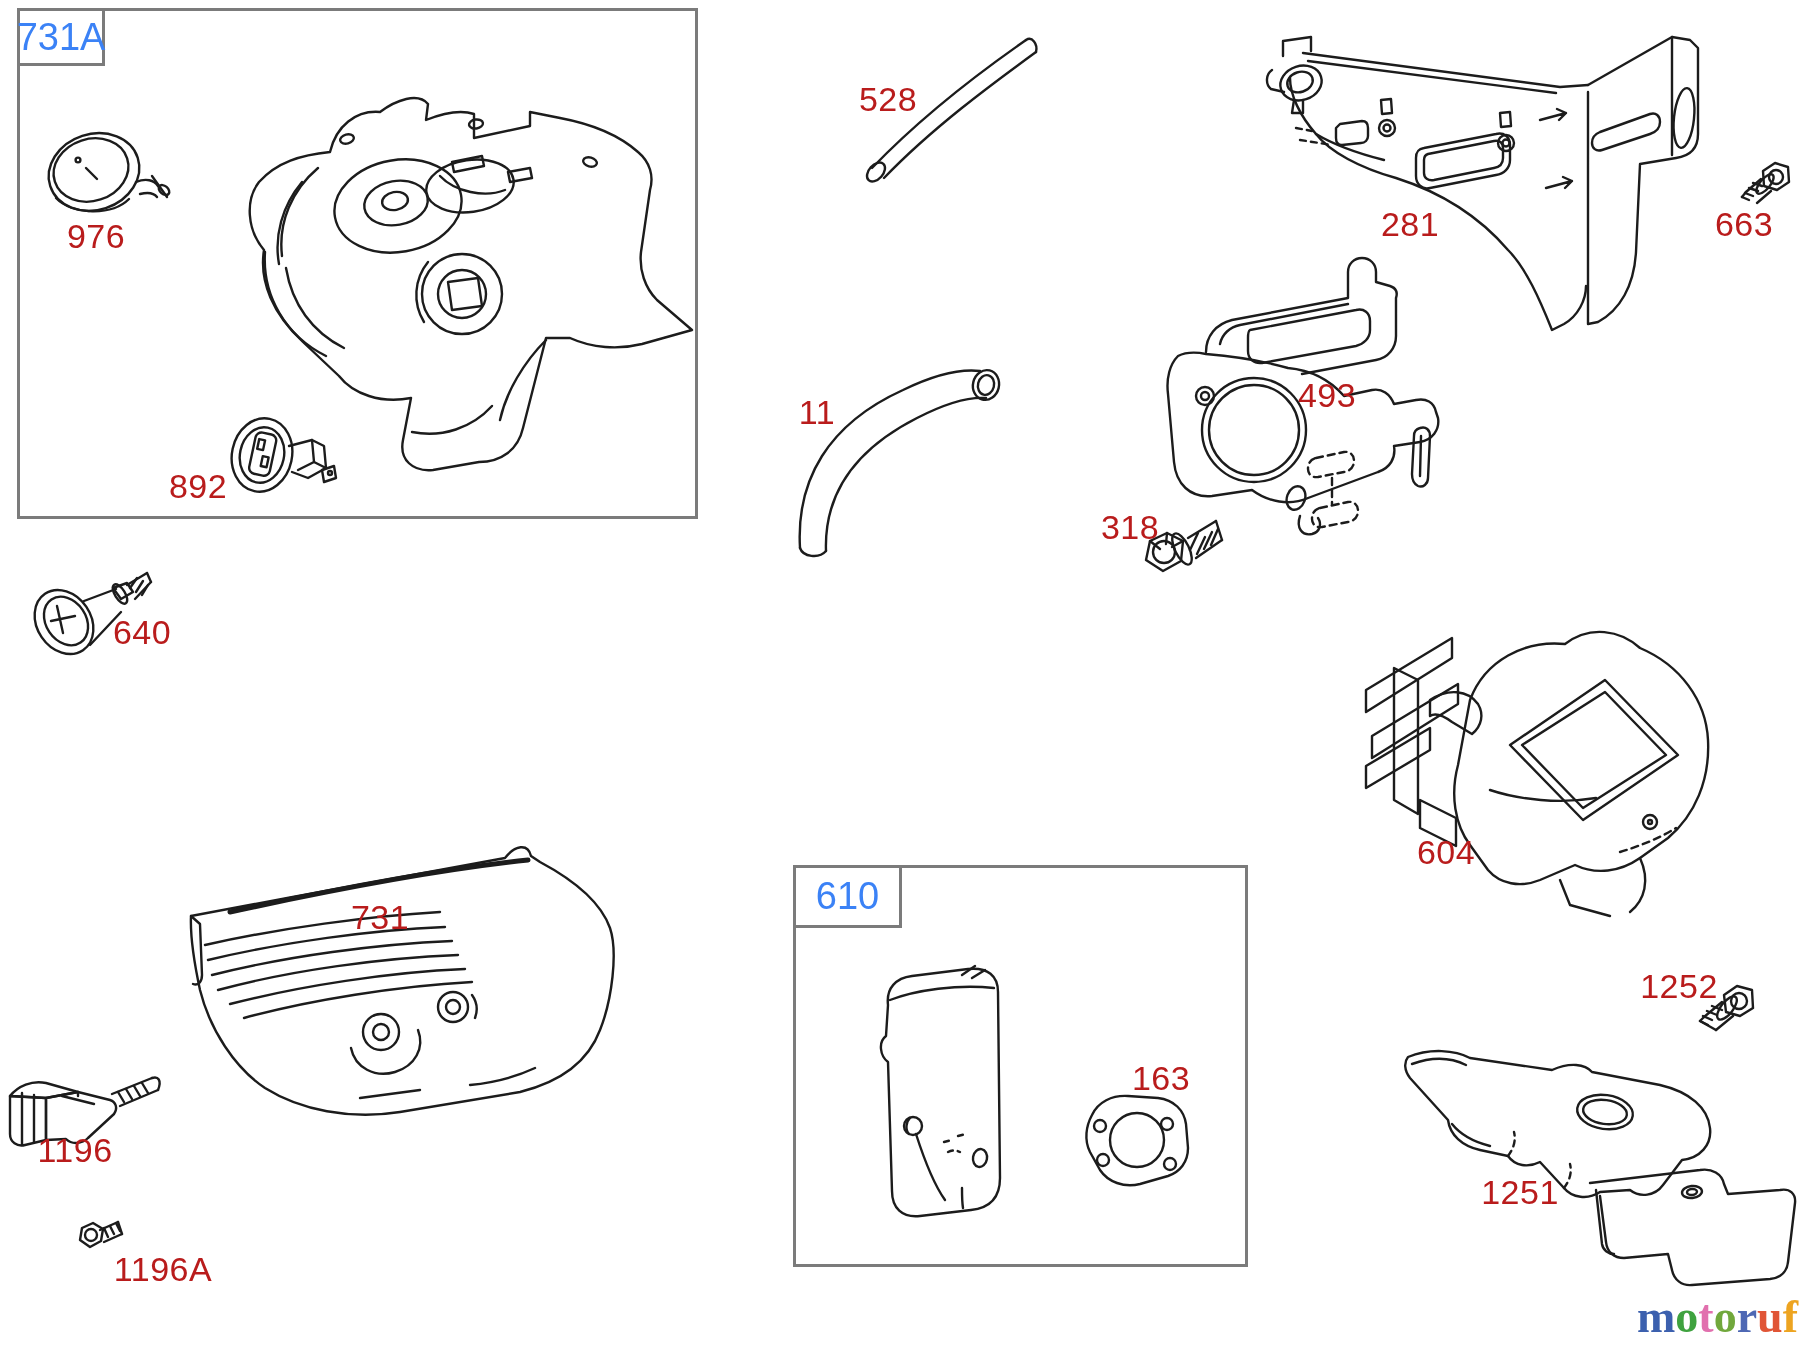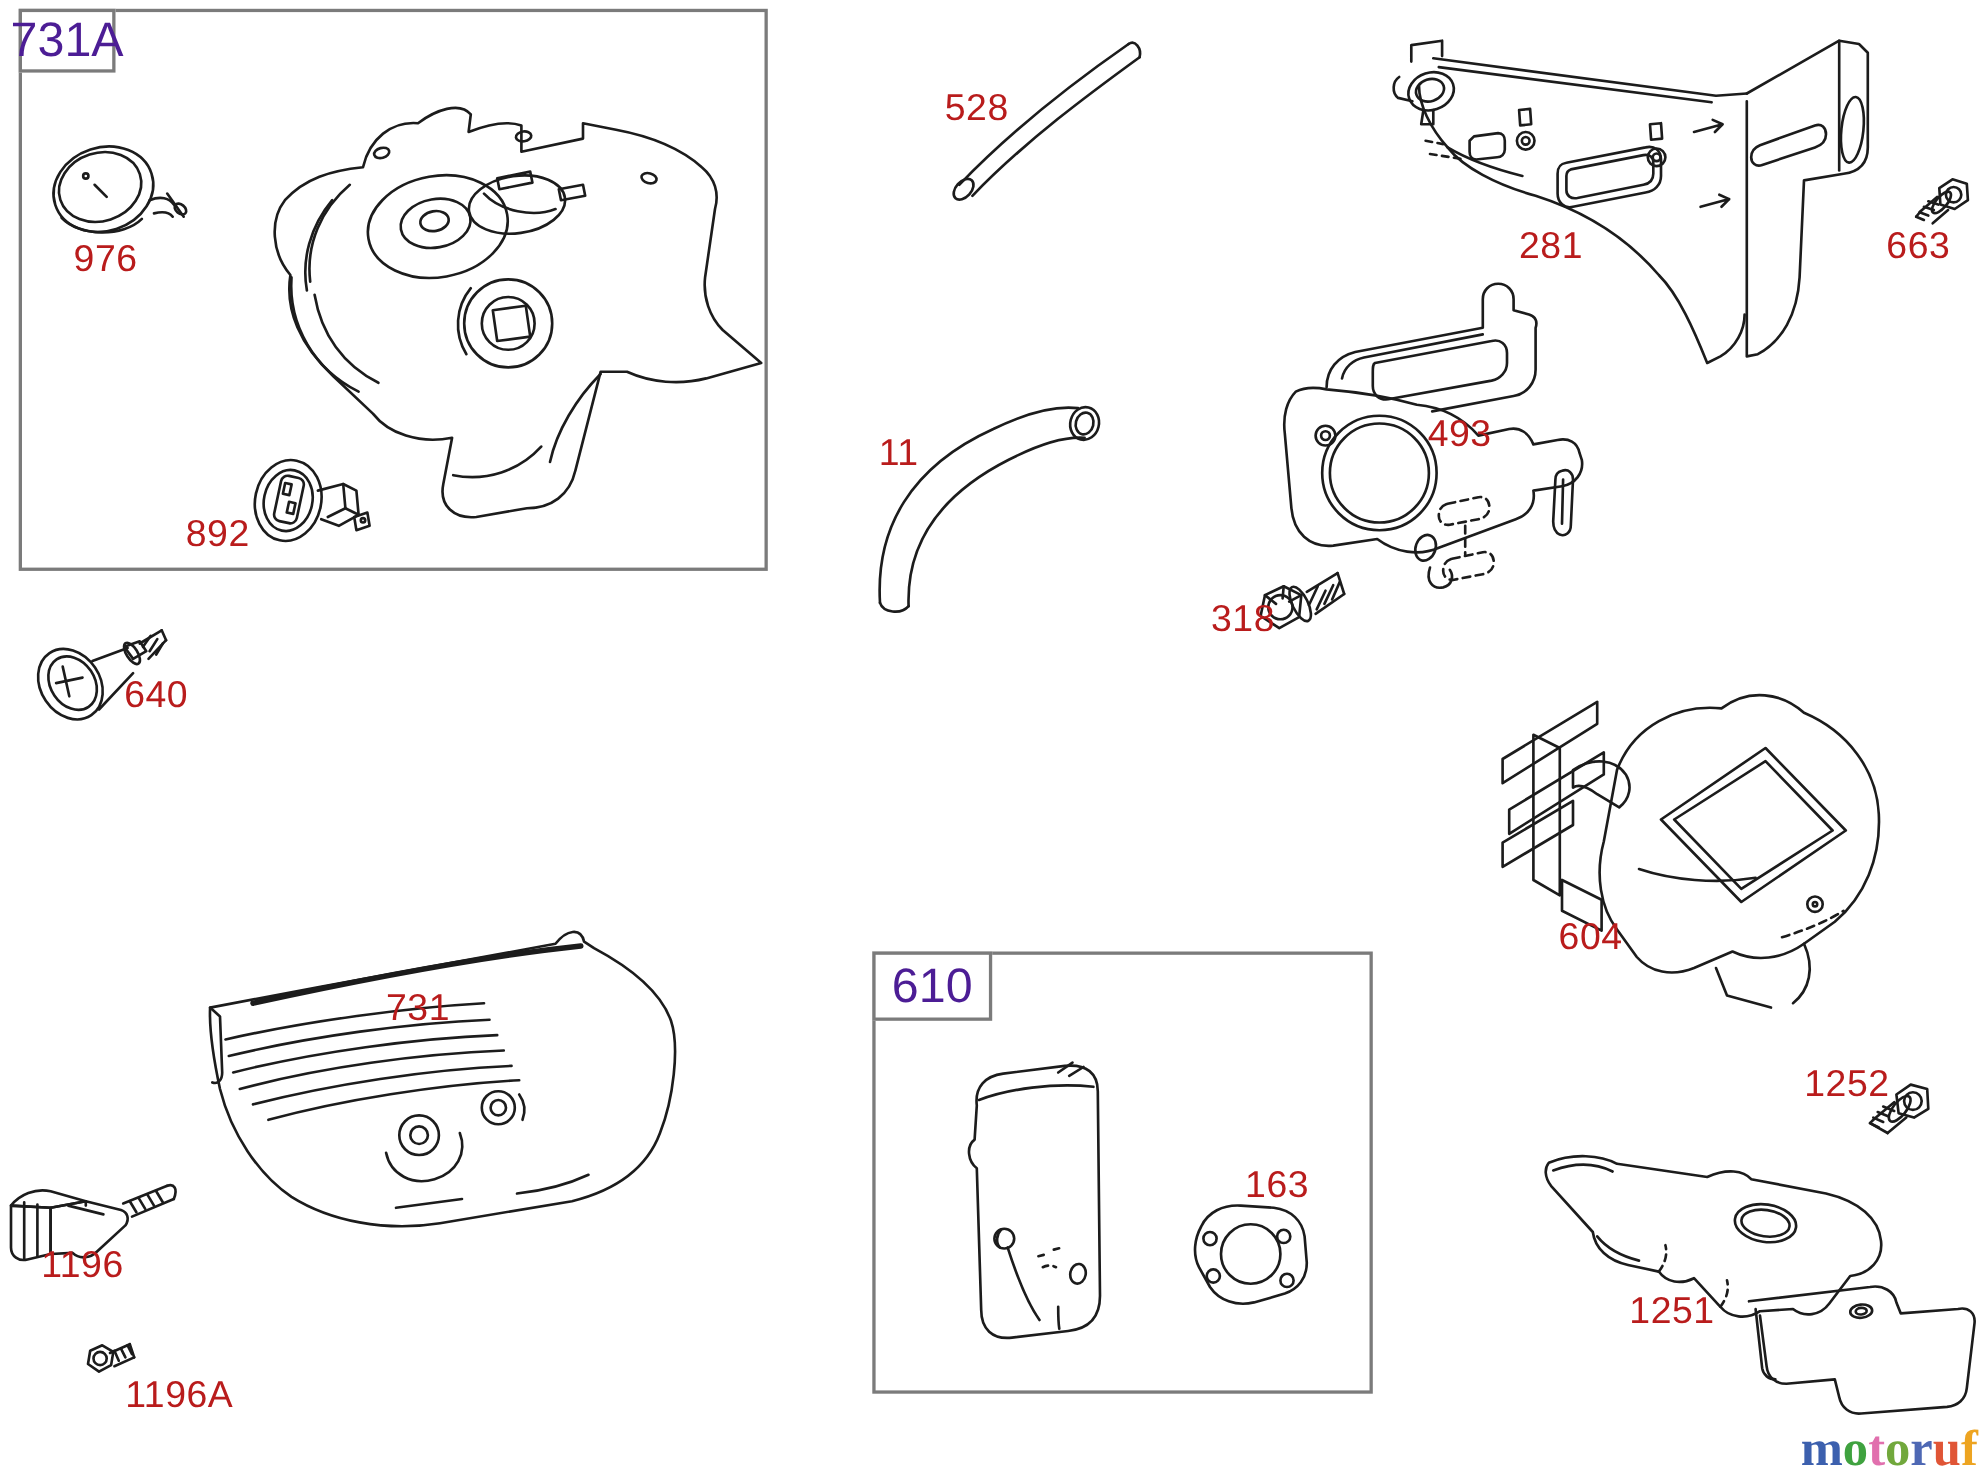--- a/index.html
+++ b/index.html
@@ -2,21 +2,21 @@
 <html><head>
 <meta charset="utf-8">
 <style>
   html,body{margin:0;padding:0;background:#ffffff;}
   .stage{position:relative;width:1800px;height:1346px;background:#fff;overflow:hidden;
          font-family:"Liberation Sans",sans-serif;color:#0d0d0d;}
   .stage svg{position:absolute;left:0;top:0;}
   .frame{position:absolute;border:3px solid #7b7b7b;box-sizing:border-box;background:transparent;}
   .frame-tag{position:absolute;background:#ffffff;border:3px solid #7b7b7b;box-sizing:border-box;
              display:flex;align-items:center;justify-content:center;
-             font-size:44px;font-weight:400;color:#4c1d95;}
+             font-size:38px;font-weight:400;color:#3b82f6;}
   .plabel{position:absolute;transform:translate(-50%,-50%);font-size:34px;color:#b91c1c;
           white-space:nowrap;letter-spacing:0.5px;}
   .footer-note{position:absolute;transform:translate(-50%,-50%);font-size:34px;color:#060606;
                white-space:nowrap;}
   .brand{position:absolute;display:flex;align-items:baseline;
          font-family:"Liberation Serif",serif;font-weight:bold;font-size:46px;line-height:1;}
   .brand .bletter{display:inline-block;}
 </style>
 </head>
 <body>
@@ -281,21 +281,21 @@
     <span>610</span>
   </div>
 
   <div class="plabel" style="left:64px;top:236px;margin-left:32px;">976</div>
   <div class="plabel" style="left:198px;top:486px;">892</div>
   <div class="plabel" style="left:888px;top:99px;">528</div>
   <div class="plabel" style="left:1410px;top:224px;">281</div>
   <div class="plabel" style="left:1744px;top:224px;">663</div>
   <div class="plabel" style="left:817px;top:412px;">11</div>
   <div class="plabel" style="left:1327px;top:395px;">493</div>
-  <div class="plabel" style="left:1130px;top:527px;margin-top:36px;">318</div>
+  <div class="plabel" style="left:1130px;top:527px;">318</div>
   <div class="plabel" style="left:142px;top:632px;">640</div>
   <div class="plabel" style="left:1446px;top:852px;">604</div>
   <div class="plabel" style="left:380px;top:917px;">731</div>
   <div class="plabel" style="left:1161px;top:1078px;">163</div>
   <div class="plabel" style="left:1679px;top:986px;">1252</div>
   <div class="plabel" style="left:1520px;top:1192px;">1251</div>
   <div class="plabel" style="left:75px;top:1150px;">1196</div>
   <div class="plabel" style="left:163px;top:1269px;">1196A</div>
 
 

